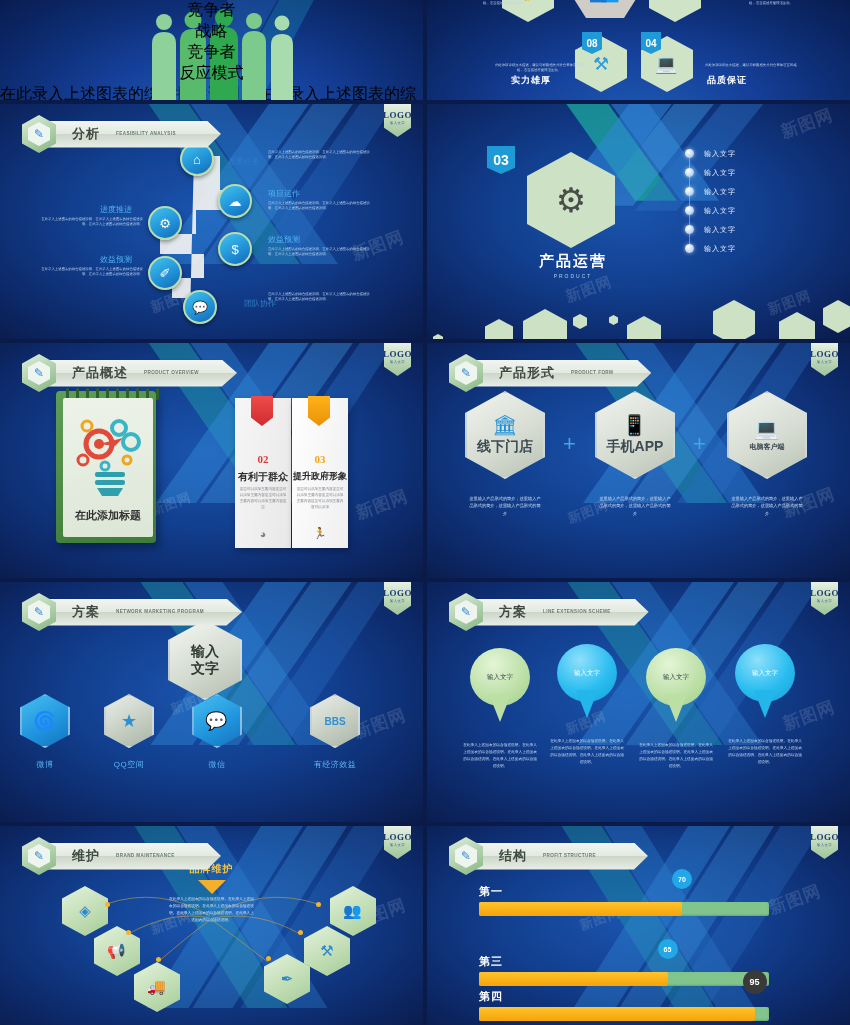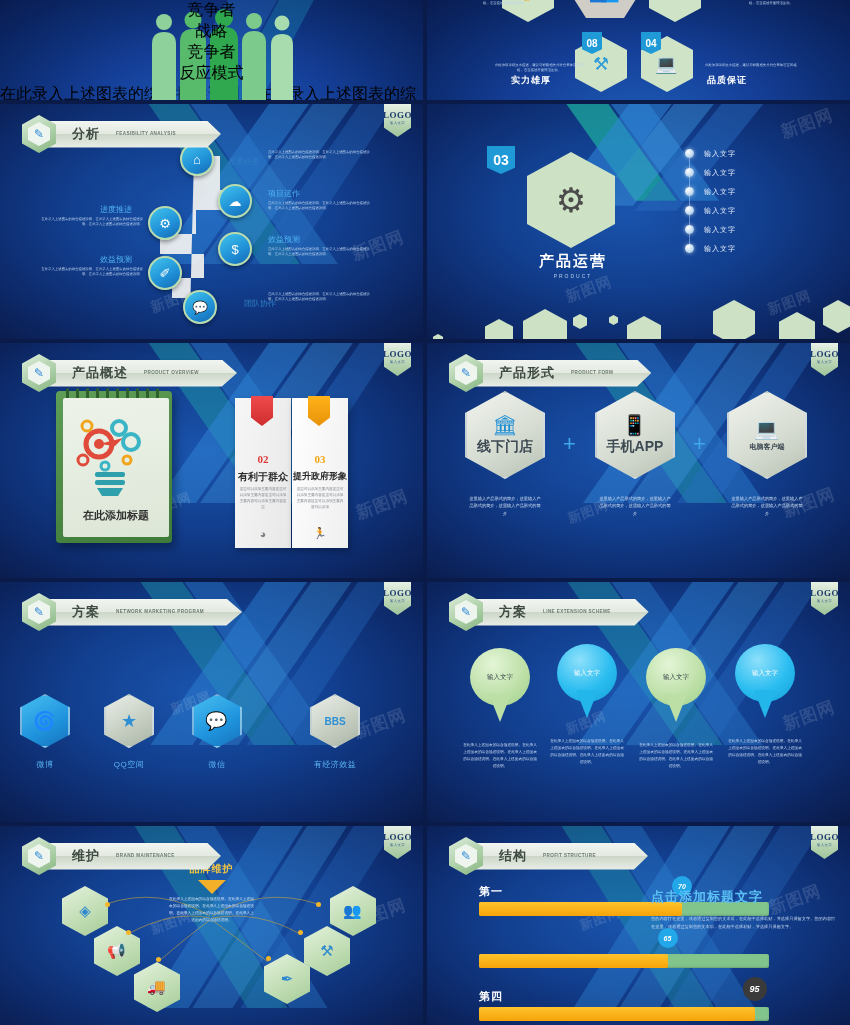--- a/index.html
+++ b/index.html
@@ -109,21 +109,21 @@
   .bullet { display:flex; align-items:center; gap:10px; height:19px; position:relative; }
   .bullet .dot { width:9px;height:9px;border-radius:50%;
                  background: radial-gradient(circle at 35% 30%, #ffffff, #bcd8f0 60%, #7fa9d0);
                  box-shadow:0 0 4px rgba(255,255,255,.6); flex:0 0 9px; z-index:2;}
   .bullet .txt { color:#e7eefa; font-size:7px; letter-spacing:1px; }
   .bullets .spine { position:absolute; left:4px; top:8px; bottom:8px; width:1px; background:rgba(200,225,255,.45); }
   .hexfield { position:absolute; left:0; bottom:0; width:100%; height:52px; }
   .hexfield span { position:absolute; background:#cde2c4; }
 
   
-  .nb { position:absolute; left:56px; top:48px; width:116px; height:152px;
+  .nb { position:absolute; left:56px; top:48px; width:100px; height:152px;
         background: linear-gradient(160deg,#5f9e56,#3e7a38); border-radius:4px;
         box-shadow: 3px 5px 10px rgba(0,0,0,.35); padding-left: 48px; }
   .nb .page { position:absolute; left:7px; top:7px; right:3px; bottom:6px;
         background: linear-gradient(170deg,#eef3ea,#dce6d6); border-radius:2px; }
   .nb .rings { position:absolute; left:10px; top:-3px; display:flex; gap:7px; }
   .nb .rings i { display:block; width:3px;height:12px;background:#2e5f2b;border-radius:2px; }
   .nb .nbtitle { position:absolute; bottom:14px; left:0; right:0; text-align:center;
         font-size:11px; font-weight:700; color:#333; }
   .fold { position:absolute; top:55px; width:56px; height:150px; }
   .fold .card { position:absolute; inset:0; }
@@ -188,23 +188,23 @@
               color:#2d88cf; font-size:15px; }
   .s9 .jdot { position:absolute; width:5px;height:5px;border-radius:50%;background:#f3b62b; }
 
   
   .s10 .row { position:absolute; left:52px; width:290px; }
   .s10 .row .lab { font-size:11px; font-weight:700; color:#fff; letter-spacing:1px; margin-bottom:3px; }
   .s10 .track { height:14px; background:#82c58c; border-radius:2px; position:relative;
                 box-shadow: inset 0 -1px 2px rgba(0,0,0,.18); }
   .s10 .fill { position:absolute; left:0; top:0; bottom:0; border-radius:2px;
                background: linear-gradient(180deg,#ffc32c,#f5a409); }
-  .s10 .knob { position:absolute; bottom:20px; width:20px;height:20px;border-radius:50%;
+  .s10 .knob { position:absolute; bottom:27px; width:20px;height:20px;border-radius:50%;
                display:flex;align-items:center;justify-content:center;
-               color:#fff; font-size:7px; font-weight:700; transform:translateX(-50%);font-style:italic; }
+               color:#fff; font-size:7px; font-weight:700; transform:translateX(-50%); }
   .s10 .knob::after { content:""; position:absolute; bottom:-3px; left:50%; transform:translateX(-50%);
                border-left:4px solid transparent;border-right:4px solid transparent;border-top:5px solid inherit; }
   .s10 .rtitle { position:absolute; right:14px; top:62px; width:185px; }
   .s10 .rtitle b { display:block; font-size:13px; font-weight:700; color:#5cc0f5; letter-spacing:1px; }
   .s10 .rtitle p { margin-top:9px; font-size:4.2px; color:#cbdcf2; line-height:1.9; }
 
   
   .s1b .hx { position:absolute; width:52px;height:56px; background:#cfe3c6;
              display:flex;align-items:center;justify-content:center; color:#2f9bd8; font-size:18px; }
   .s1b .num { position:absolute; width:20px;height:22px; background:#1f9ad6; color:#fff;
@@ -585,20 +585,23 @@
       <div class="shead-plate">
         <span class="shead-cn">方案</span>
         <span class="shead-en">NETWORK MARKETING PROGRAM</span>
       </div>
     </div>
     <div class="logo">
       <b>LOGO</b>
       <i>输入文字</i>
     </div>
 
+    <div class="hex tophex">
+      <span>输入<br>文字</span>
+    </div>
 
     <div class="soc" style="left:16px">
       <div class="hex hx">🌀</div>
       <div class="nm">微博</div>
     </div>
     <div class="soc" style="left:100px">
       <div class="hex hx grey">★</div>
       <div class="nm">QQ空间</div>
     </div>
     <div class="soc" style="left:188px">
@@ -761,32 +764,29 @@
     </div>
 
     <div class="row" style="top:58px">
       <div class="lab">第一</div>
       <div class="track">
         <div class="fill" id="f0" style="width: 70%;"></div>
         <div class="knob" id="k0" style="background: rgb(34, 168, 232); left: 70%;">70</div>
       </div>
     </div>
     <div class="row" style="top:128px">
+      <div class="lab">第三</div>
       <div class="track">
         <div class="fill" id="f2" style="width: 65%;"></div>
         <div class="knob" id="k2" style="background: rgb(34, 168, 232); left: 65%;">65</div>
       </div>
     </div>
     <div class="row" style="top:163px">
       <div class="lab">第四</div>
       <div class="track">
         <div class="fill" id="f3" style="width: 95%;"></div>
         <div class="knob" id="k3" style="background: rgb(58, 58, 58); width: 24px; height: 24px; font-size: 9px; left: 95%;">95</div>
       </div>
     </div>
 
-    <div class="rtitle">
-      <b>点击添加标题文字</b>
-      <p>您的内容打在这里，或者通过复制您的文本后，在此框中选择粘贴，并选择只保留文字。您的内容打在这里，或者通过复制您的文本后，在此框中选择粘贴，并选择只保留文字。</p>
-    </div>
   </div>
 
 </div>
 
 </body></html>

